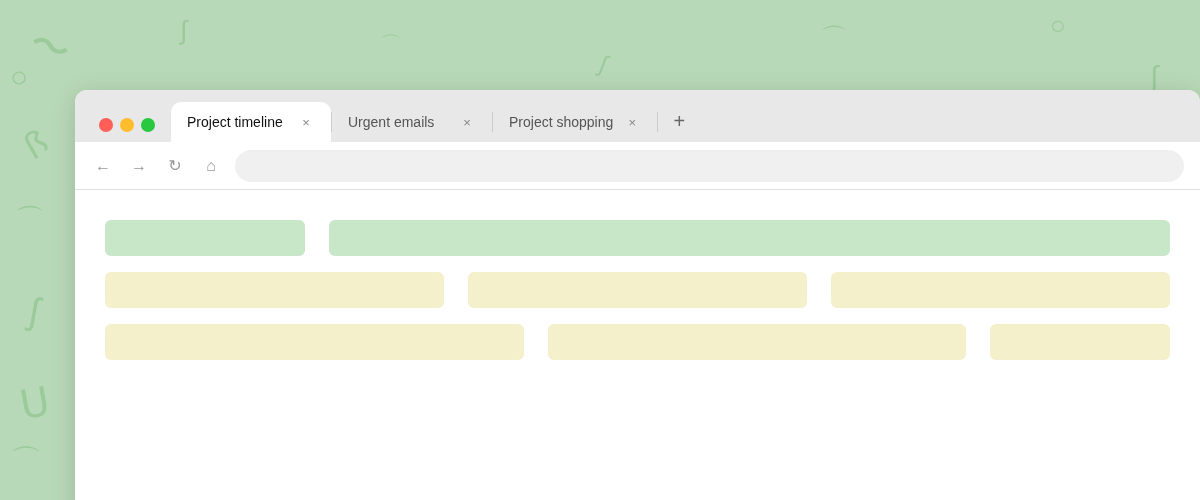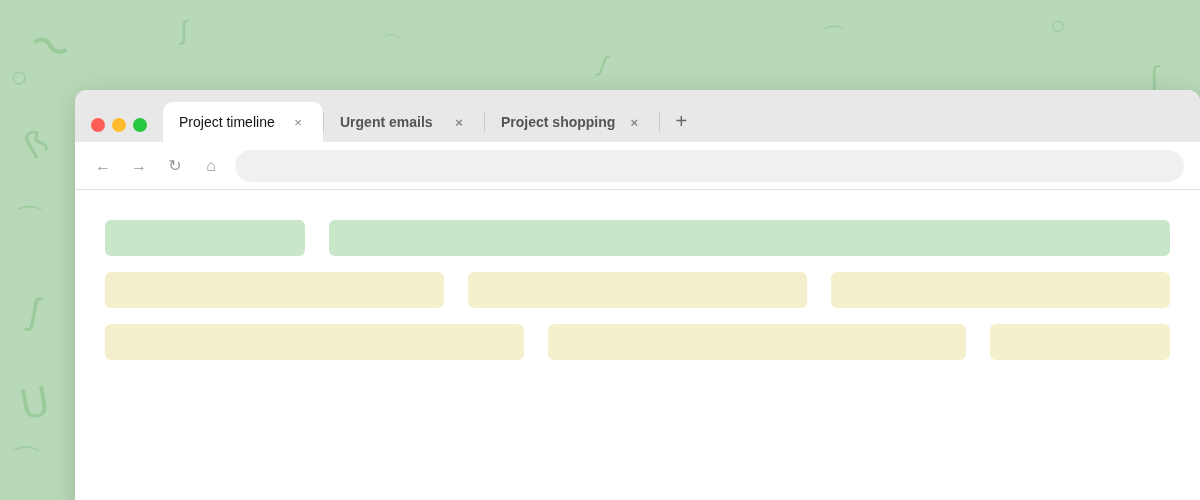--- a/index.html
+++ b/index.html
@@ -38,21 +38,21 @@
       border-radius: 12px 12px 0 0;
       box-shadow: 0 4px 24px rgba(0,0,0,0.15);
       overflow: hidden;
     }
 
     
     .tab-bar {
       display: flex;
       align-items: flex-end;
       background: #e8e8e8;
-      padding: 10px 12px 0 16px;
+      padding: 10px 12px 0 24px;
       height: 52px;
     }
 
     .window-controls {
       display: flex;
       align-items: center;
       gap: 7px;
       margin-right: 16px;
       margin-bottom: 10px;
       flex-shrink: 0;
@@ -91,21 +91,20 @@
     }
 
     .tab.active {
       background: #ffffff;
       color: #111;
     }
 
     .tab.inactive {
       background: transparent;
       color: #555;
-      font-weight: bold;
     }
 
     .tab-label {
       flex: 1;
       white-space: nowrap;
       overflow: hidden;
       text-overflow: ellipsis;
     }
 
     .tab-close {

